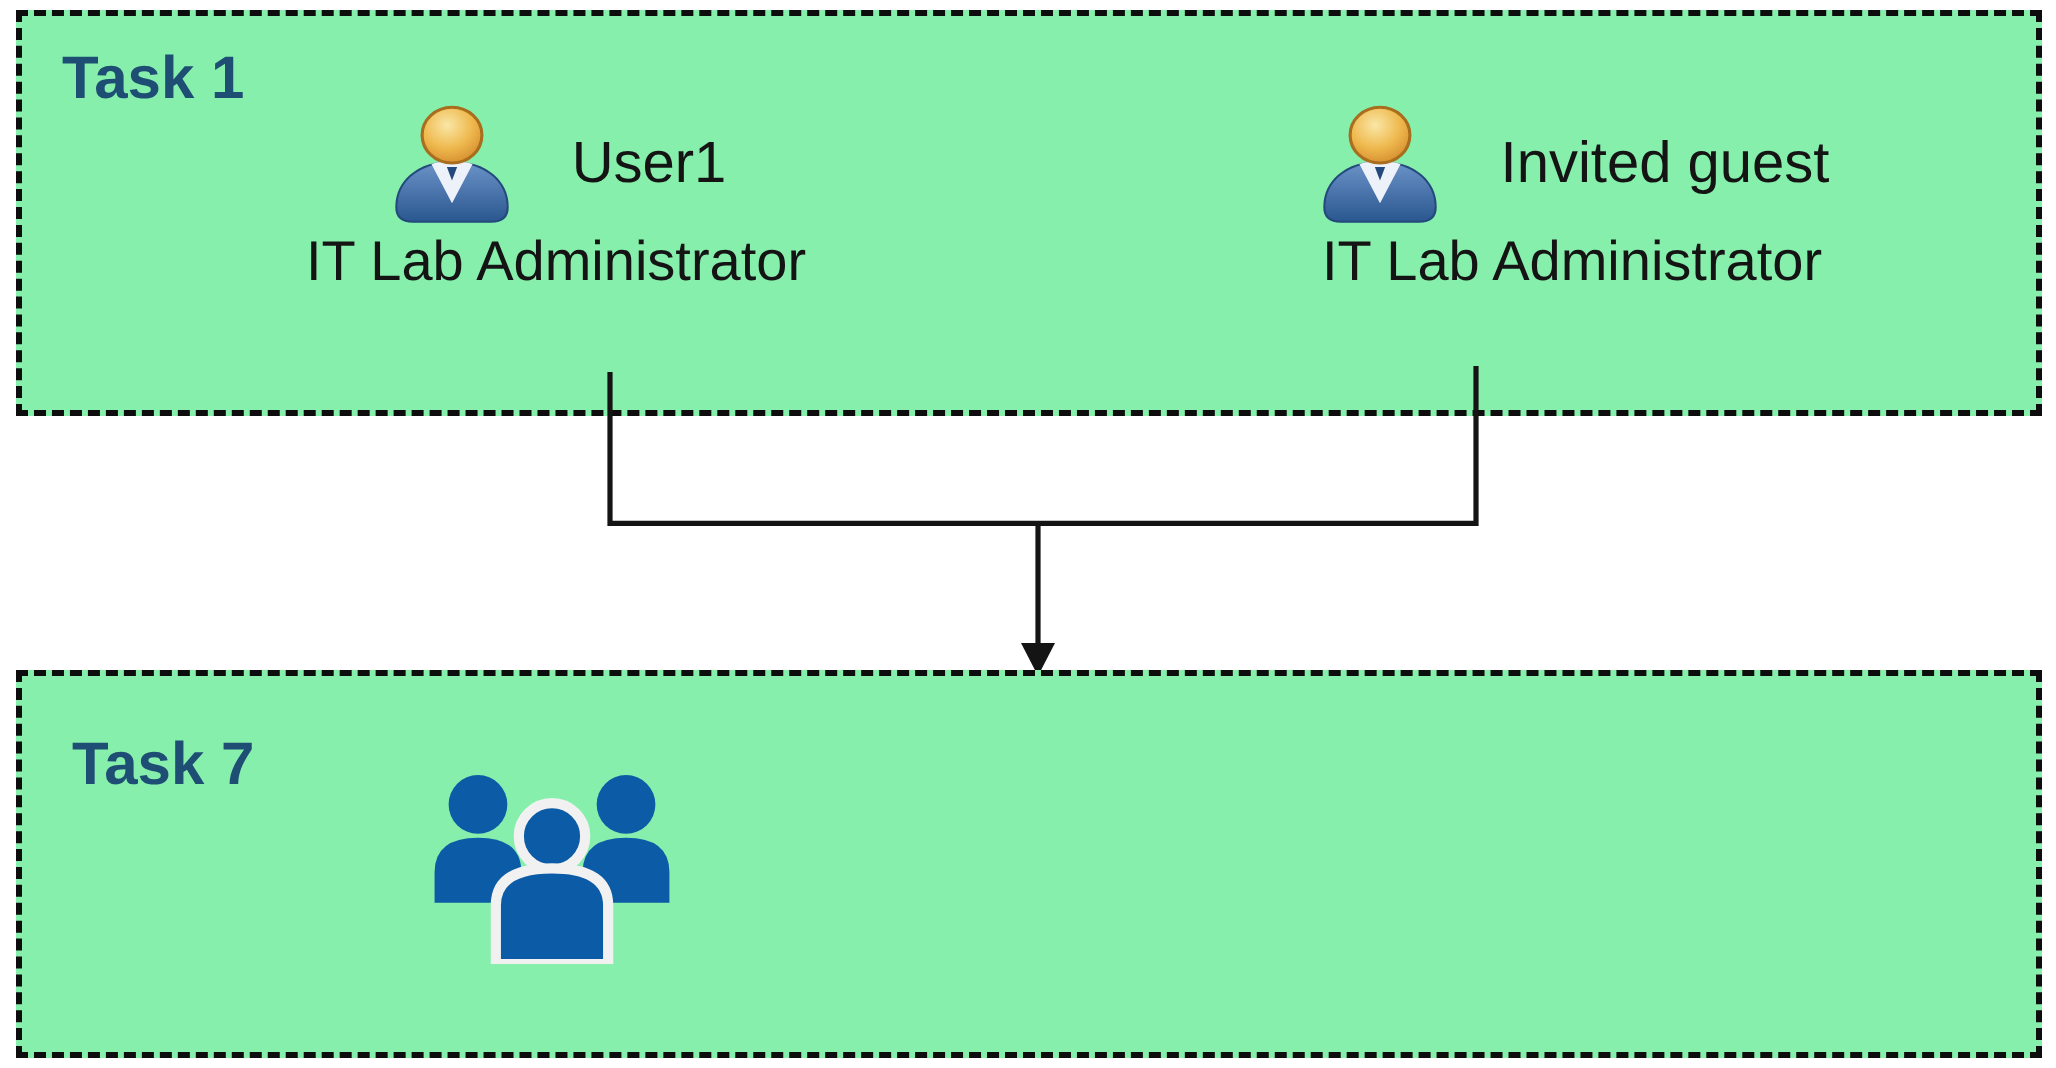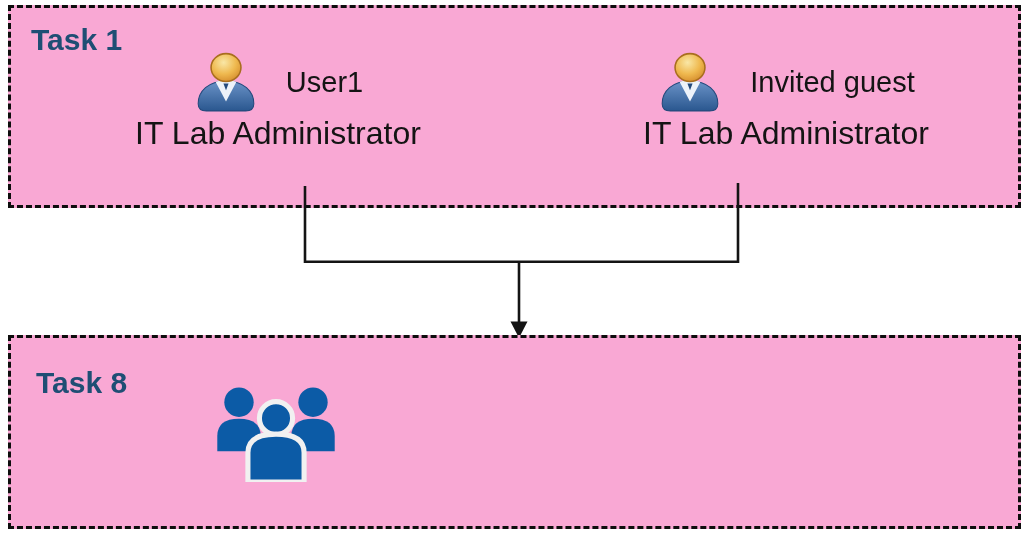--- a/index.html
+++ b/index.html
@@ -8,21 +8,21 @@
     width: 1028px;
     height: 534px;
     background: #ffffff;
     font-family: "Liberation Sans", sans-serif;
     overflow: hidden;
   }
   .task-box {
     position: absolute;
     left: 8px;
     width: 1013px;
-    background: #f9a8d4;
+    background: #86efac;
     border: 3px dashed #0d0d0d;
     box-sizing: border-box;
   }
   .task-box.task1 { top: 5px;   height: 203px; }
   .task-box.task2 { top: 335px; height: 194px; }
   .task-label {
     position: absolute;
     color: #1F4E74;
     font-weight: bold;
     font-size: 30px;
@@ -35,21 +35,21 @@
     position: absolute;
     display: flex;
     flex-direction: column;
     align-items: center;
   }
   .persona.p1 { left: 112px; top: 44px; width: 310px; }
   .persona.p2 { left: 585px; top: 44px; width: 380px; text-align: right; }
   .persona-row { display: flex; align-items: center; gap: 27px; }
   .persona-name { font-size: 29px; color: #141414; white-space: nowrap; }
   .persona-role {
-    font-size: 32px;
+    font-size: 28px;
     color: #141414;
     margin-top: 3px;
     white-space: nowrap;
   }
   .user-icon { display: inline-block; width: 66px; height: 60px; }
 
   .connector {
     position: absolute;
     left: 0; top: 0;
     width: 1028px; height: 534px;
@@ -133,21 +133,21 @@
     </div>
   </div>
 
   <svg class="connector" viewBox="0 0 1028 534">
     <path d="M305 186 L305 261.7 L738 261.7 L738 183" fill="none" stroke="#141414" stroke-width="2.6"></path>
     <path d="M519 261.7 L519 327" fill="none" stroke="#141414" stroke-width="2.6"></path>
     <polygon points="519,338 510.5,321.5 527.5,321.5" fill="#141414"></polygon>
   </svg>
 
   <div class="task-box task2">
-    <div class="task-label">Task 8</div>
+    <div class="task-label">Task 7</div>
   </div>
 
   <span class="group-icon">
     <svg viewBox="0 0 100 76" width="128" height="97">
       <g fill="#0C5BA6">
         <circle cx="21" cy="13.5" r="11.5"></circle>
         <path d="M4 52 V40 Q4 26.5 21 26.5 Q38 26.5 38 40 V52 Z"></path>
         <circle cx="79" cy="13.5" r="11.5"></circle>
         <path d="M62 52 V40 Q62 26.5 79 26.5 Q96 26.5 96 40 V52 Z"></path>
       </g>

